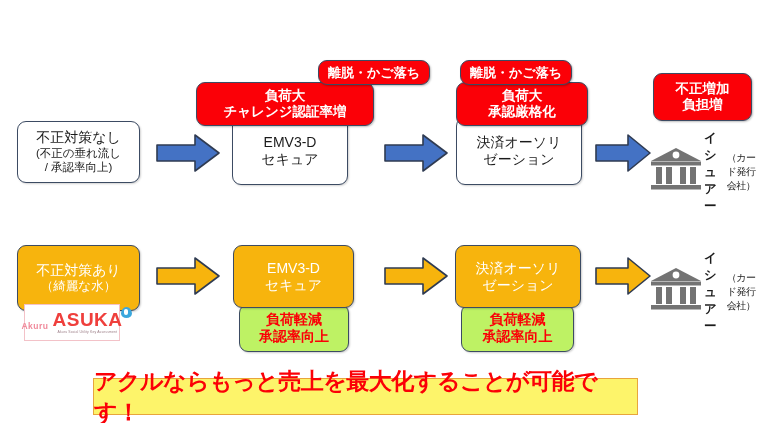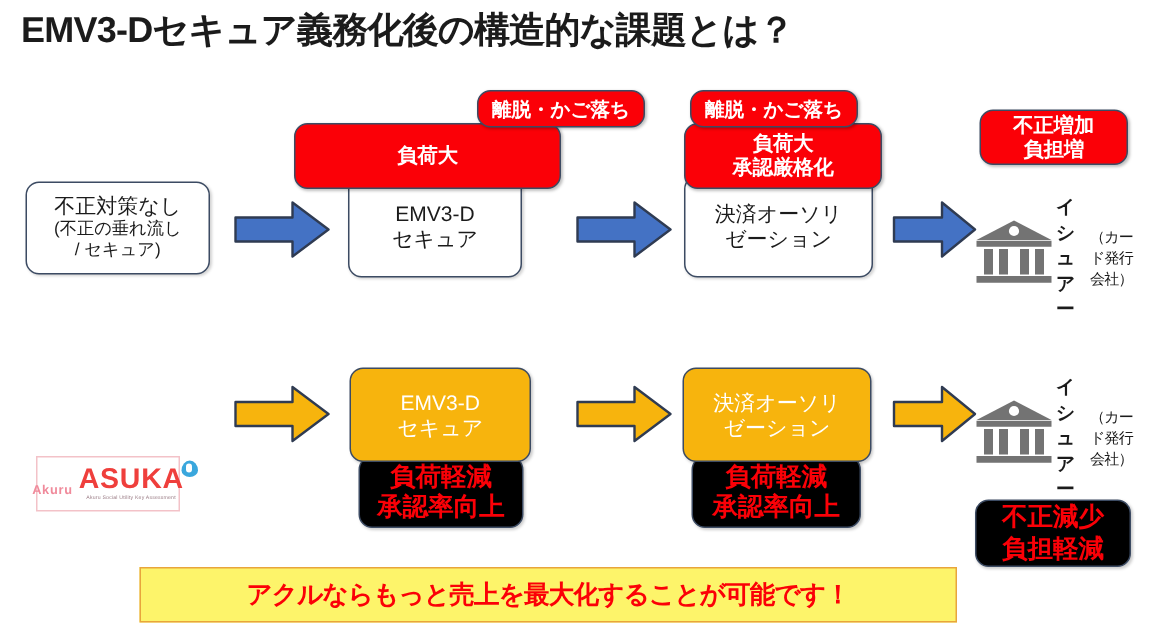--- a/index.html
+++ b/index.html
@@ -53,22 +53,22 @@
     z-index:6;
   }
 
   .orange-box{
     background:#f7b40d;border:1.3px solid #3c4b63;
     color:#ffffff;font-size:14px;
     box-shadow:1px 1px 2px rgba(0,0,0,.2);
     z-index:4;
   }
   .cream-box{
-    background:#000000;border:1.3px solid #3c4b63;
-    color:#fb0007;font-size:17px;font-weight:700;
+    background:#bef264;border:1.3px solid #3c4b63;
+    color:#fb0007;font-size:14px;font-weight:700;
     box-shadow:1px 1px 2px rgba(0,0,0,.2);
     z-index:3;
   }
   .cream-box.plain{z-index:5;}
 
   
   .arrow{position:absolute;}
   .arrow svg{display:block;overflow:visible;}
 
   
@@ -101,48 +101,48 @@
   }
   .logo-dot:after{
     content:"";position:absolute;left:3.5px;top:2px;
     width:4px;height:6px;border-radius:2px;background:#ffffff;
   }
 
   
   .banner{
     position:absolute;box-sizing:border-box;
     background:#fdf46a;border:1.6px solid #e8a53c;
-    color:#fb0007;font-size:17px;font-weight:700;
+    color:#fb0007;font-size:23px;font-weight:700;
     display:flex;align-items:center;justify-content:center;
     letter-spacing:-0.5px;
   }
 </style>
 </head>
 <body>
 
 <div id="stage">
 
-  <div class="title">EMV3-Dセキュア義務化後の構造的な課題とは？</div>
 
   <div class="box white-box" style="left:17px;top:121px;width:123px;height:62px;">
     <span>不正対策なし</span>
     <span class="sub">(不正の垂れ流し</span>
-    <span class="sub" style="margin-top:0">/ セキュア)</span>
+    <span class="sub" style="margin-top:0">/ 承認率向上)</span>
   </div>
 
   <div class="arrow" style="left:155px;top:133px;">
     <svg width="66" height="40" viewBox="0 0 66 40">
       <polygon points="2,12 40,12 40,2 64,20 40,38 40,28 2,28" fill="#4472c4" stroke="#2f3b52" stroke-width="1.6" stroke-linejoin="round"></polygon>
     </svg>
   </div>
 
   <div class="box red-callout" style="left:318px;top:60px;width:112px;height:25px;">離脱・かご落ち</div>
 
   <div class="box red-box" style="left:196px;top:82px;width:178px;height:44px;z-index:5;">
     <span>負荷大</span>
+    <span>チャレンジ認証率増</span>
   </div>
 
   <div class="box white-box" style="left:232px;top:117px;width:116px;height:68px;">
     <span>EMV3-D</span>
     <span>セキュア</span>
   </div>
 
   <div class="arrow" style="left:383px;top:133px;">
     <svg width="66" height="40" viewBox="0 0 66 40">
       <polygon points="2,12 40,12 40,2 64,20 40,38 40,28 2,28" fill="#4472c4" stroke="#2f3b52" stroke-width="1.6" stroke-linejoin="round"></polygon>
@@ -160,21 +160,21 @@
     <span>決済オーソリ</span>
     <span>ゼーション</span>
   </div>
 
   <div class="arrow" style="left:594px;top:133px;">
     <svg width="58" height="40" viewBox="0 0 58 40">
       <polygon points="2,12 34,12 34,2 56,20 34,38 34,28 2,28" fill="#4472c4" stroke="#2f3b52" stroke-width="1.6" stroke-linejoin="round"></polygon>
     </svg>
   </div>
 
-  <div class="box red-box" style="left:653px;top:73px;width:99px;height:37px;">
+  <div class="box red-box" style="left:653px;top:73px;width:99px;height:48px;">
     <span>不正増加</span>
     <span>負担増</span>
   </div>
 
   <div class="issuer" style="left:648px;top:128px;width:110px;">
     <span>
       <svg width="56" height="50" viewBox="0 0 56 50">
         <polygon points="28,3 53,16 3,16" fill="#737373"></polygon>
         <circle cx="28" cy="10" r="3.4" fill="#ffffff"></circle>
         <rect x="3" y="16.5" width="50" height="4" fill="#737373"></rect>
@@ -182,20 +182,24 @@
         <rect x="18" y="22" width="6" height="17" fill="#737373"></rect>
         <rect x="32" y="22" width="6" height="17" fill="#737373"></rect>
         <rect x="42" y="22" width="6" height="17" fill="#737373"></rect>
         <rect x="3" y="40" width="50" height="4.5" fill="#737373"></rect>
       </svg>
     </span>
     <span class="cap">イシュアー</span>
     <span class="cap2">（カード発行会社）</span>
   </div>
 
+  <div class="box orange-box" style="left:17px;top:245px;width:123px;height:66px;">
+    <span>不正対策あり</span>
+    <span style="font-size:12.5px">（綺麗な水）</span>
+  </div>
 
   <div class="logo" style="left:24px;top:304px;width:96px;height:37px;">
     <div class="logo-inner">
       <span class="logo-akuru">Akuru</span>
       <span class="logo-main">
         <span class="logo-asuka">ASUKA</span>
         <span class="logo-tag">Akuru Social Utility Key Assessment</span>
         <span class="logo-dot"></span>
       </span>
     </div>
@@ -249,20 +253,16 @@
         <rect x="18" y="22" width="6" height="17" fill="#737373"></rect>
         <rect x="32" y="22" width="6" height="17" fill="#737373"></rect>
         <rect x="42" y="22" width="6" height="17" fill="#737373"></rect>
         <rect x="3" y="40" width="50" height="4.5" fill="#737373"></rect>
       </svg>
     </span>
     <span class="cap">イシュアー</span>
     <span class="cap2">（カード発行会社）</span>
   </div>
 
-  <div class="box cream-box plain" style="left:650px;top:333px;width:104px;height:45px;">
-    <span>不正減少</span>
-    <span>負担軽減</span>
-  </div>
 
   <div class="banner" style="left:93px;top:378px;width:545px;height:37px;">アクルならもっと売上を最大化することが可能です！</div>
 
 </div>
 
 </body></html>

